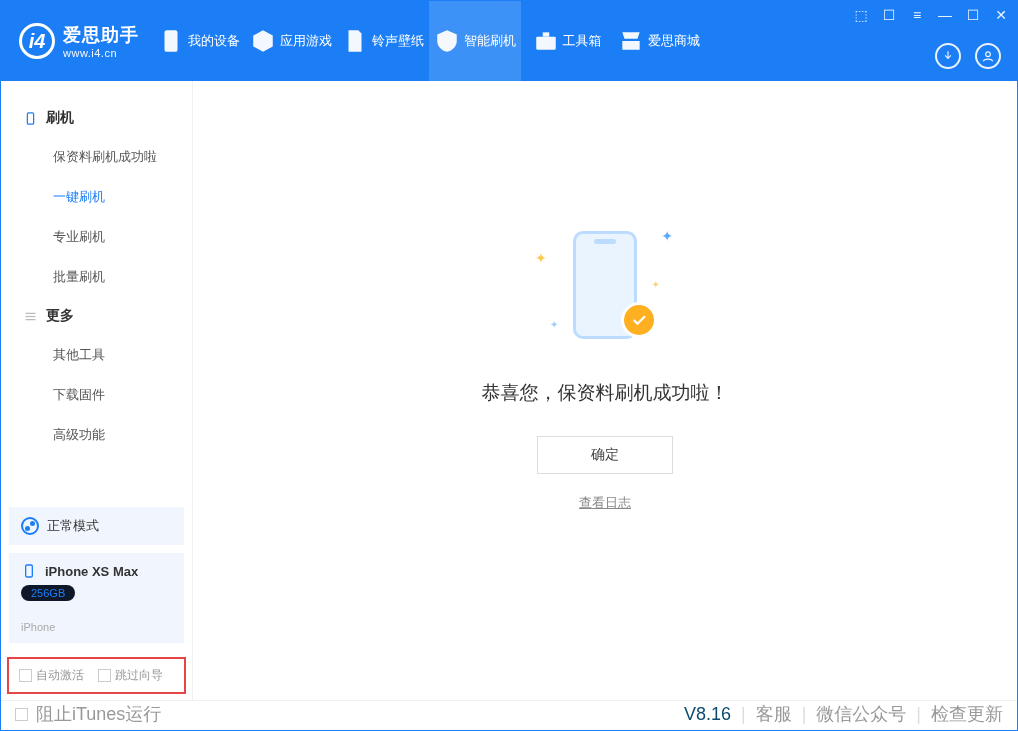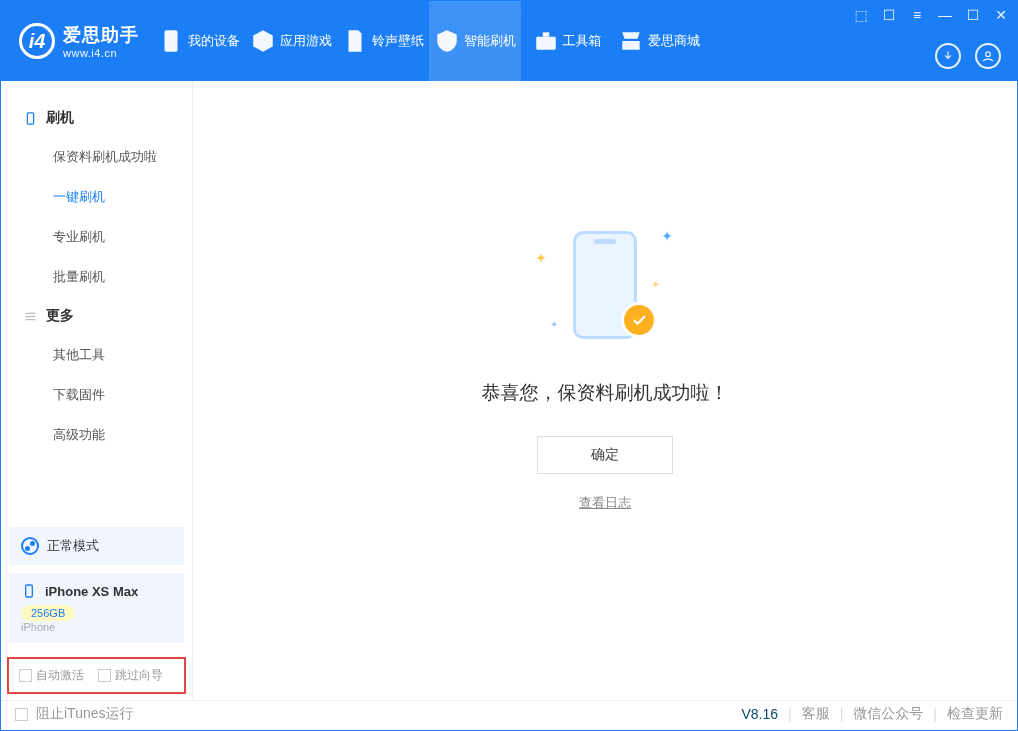--- a/index.html
+++ b/index.html
@@ -195,31 +195,31 @@
       width: 16px;
       height: 16px;
     }
     .device-name {
       font-weight: 700;
       color: #333;
       font-size: 13px;
     }
     .badge {
       display: inline-block;
-      background: #fef9c3;
+      background: #0f172a;
       color: #1b7ef5;
       border-radius: 10px;
       font-size: 11px;
       padding: 2px 10px;
       margin-top: 6px;
     }
     .device-sub {
       color: #aaa;
       font-size: 11px;
-      margin-top: 0;
+      margin-top: 20px;
     }
     .bottom-options {
       border: 2px solid #e64545;
       margin: 6px;
       padding: 8px 10px;
       display: flex;
       gap: 14px;
       align-items: center;
       font-size: 12px;
       color: #999;
@@ -320,21 +320,21 @@
       text-decoration: underline;
       cursor: pointer;
     }
     
     .footer {
       height: 27px;
       border-top: 1px solid #eef0f2;
       display: flex;
       align-items: center;
       padding: 0 14px;
-      font-size: 14px;
+      font-size: 18px;
       color: #999;
     }
     .footer .left {
       display: flex;
       align-items: center;
       gap: 4px;
     }
     .footer .right {
       margin-left: auto;
       display: flex;

